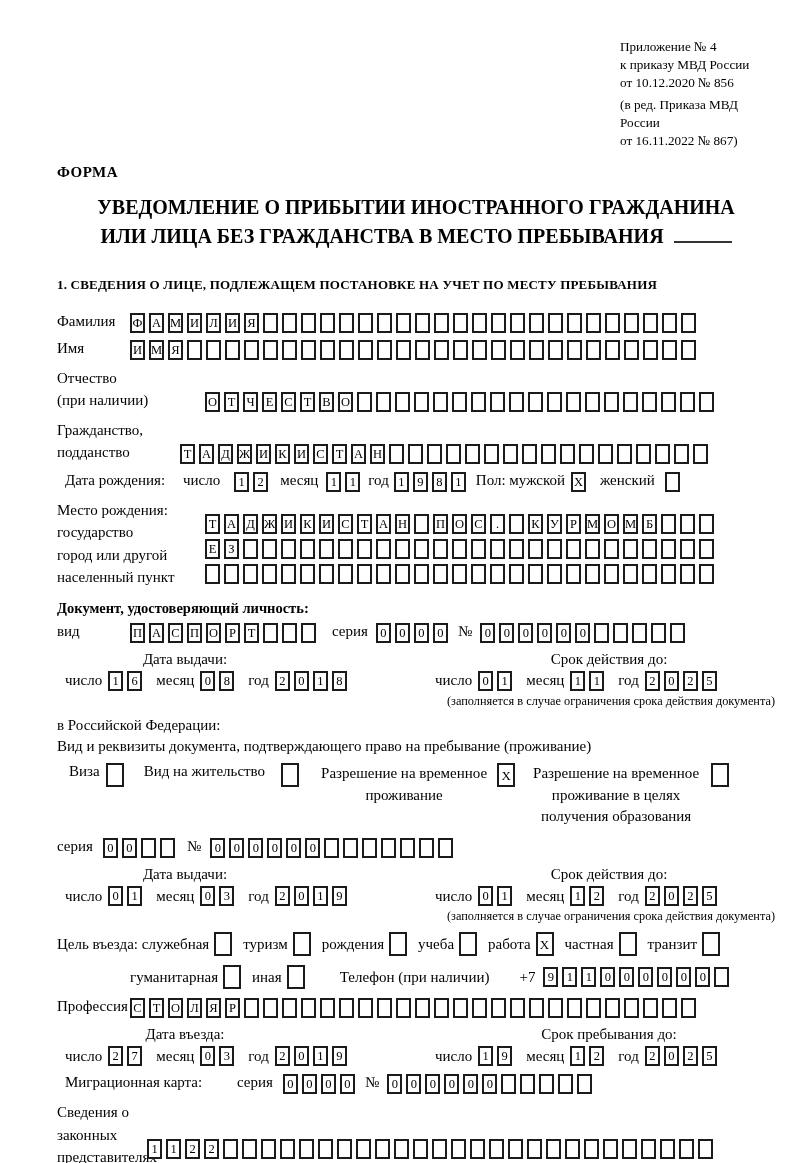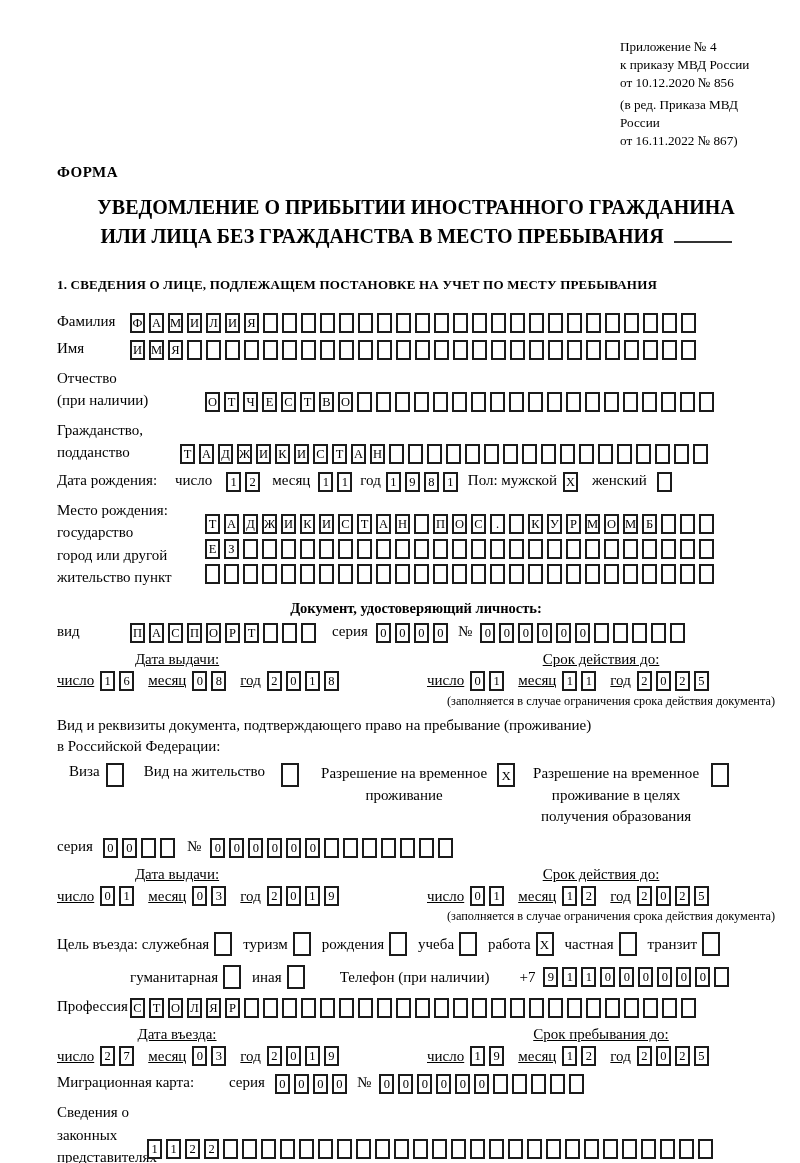--- a/index.html
+++ b/index.html
@@ -37,42 +37,42 @@
 
   .sec-head { font-weight:bold; font-size:13px; margin:26px 0 20px 0; letter-spacing:.2px; }
 
   .w73  { width:73px;  flex:none; }
   .w88  { width:90px;  flex:none; }
   .w123 { width:123px; flex:none; }
   .w148 { width:148px; flex:none; }
 
   .stack { line-height:1.5; }
 
-  .center-bold { text-align:center; font-weight:bold; font-size:14.5px; margin:11px 0 6px 0; }
-
-  .two-col { display:flex; margin-bottom:2px;text-decoration:underline; }
+  .center-bold { font-weight:bold; font-size:14.5px; margin:11px 0 6px 0; }
+
+  .two-col { display:flex; margin-bottom:2px; }
   .two-col .col-l { width:370px; flex:none; }
   .two-col .col-r { width:348px; flex:none; }
   .col-head { text-align:center; margin-bottom:3px; }
   .col-head-l { padding-right:130px; }
   .date-line { display:flex; align-items:center; white-space:nowrap; }
   .date-line .t { margin-right:6px; }
   .date-line .g { margin-left:14px; }
   .small-note { font-size:12.3px; text-align:right; margin:3px 0 8px 0; }
 
   .res-line { margin-bottom:4px; }
   .cb-row { display:flex; align-items:flex-start; margin:8px 0 10px 12px; }
   .cb-row .cbx { margin:0 6px; }
   .multi { text-align:center; line-height:1.45; }
 
   .purpose-row { display:flex; align-items:center; flex-wrap:nowrap; margin-bottom:9px; }
   .purpose-row .t { margin-right:5px; }
   .purpose-row .cbx { margin-right:11px; }
 
-  .mt4 { margin-top:4px; } .mt8 { margin-top:8px; }
+  .mt4 { margin-top:4px; } .mt8 { margin-top:8px;margin-left:8px; }
   .rows-gap > .boxes { display:block; margin-bottom:5px; }
 </style>
 </head>
 <body>
 
 <div class="page">
 
   <div class="appendix">
     <div>Приложение № 4</div>
     <div>к приказу МВД России</div>
@@ -131,21 +131,21 @@
     <span class="boxes"><span class="cell">X</span></span>
     <span class="t" style="margin:0 10px 0 14px">женский</span>
     <span class="boxes"><span class="cell"></span></span>
   </div>
 
   <div class="row row-top">
     <span class="lbl w148 stack">
       <span>Место рождения:</span><br>
       <span>государство</span><br>
       <span>город или другой</span><br>
-      <span>жительство пункт</span>
+      <span>населенный пункт</span>
     </span>
     <span class="rows-gap">
       <span class="boxes"><span class="cell">Т</span><span class="cell">А</span><span class="cell">Д</span><span class="cell">Ж</span><span class="cell">И</span><span class="cell">К</span><span class="cell">И</span><span class="cell">С</span><span class="cell">Т</span><span class="cell">А</span><span class="cell">Н</span><span class="cell"></span><span class="cell">П</span><span class="cell">О</span><span class="cell">С</span><span class="cell">.</span><span class="cell"></span><span class="cell">К</span><span class="cell">У</span><span class="cell">Р</span><span class="cell">М</span><span class="cell">О</span><span class="cell">М</span><span class="cell">Б</span><span class="cell"></span><span class="cell"></span><span class="cell"></span></span>
       <span class="boxes"><span class="cell">Е</span><span class="cell">З</span><span class="cell"></span><span class="cell"></span><span class="cell"></span><span class="cell"></span><span class="cell"></span><span class="cell"></span><span class="cell"></span><span class="cell"></span><span class="cell"></span><span class="cell"></span><span class="cell"></span><span class="cell"></span><span class="cell"></span><span class="cell"></span><span class="cell"></span><span class="cell"></span><span class="cell"></span><span class="cell"></span><span class="cell"></span><span class="cell"></span><span class="cell"></span><span class="cell"></span><span class="cell"></span><span class="cell"></span><span class="cell"></span></span>
       <span class="boxes"><span class="cell"></span><span class="cell"></span><span class="cell"></span><span class="cell"></span><span class="cell"></span><span class="cell"></span><span class="cell"></span><span class="cell"></span><span class="cell"></span><span class="cell"></span><span class="cell"></span><span class="cell"></span><span class="cell"></span><span class="cell"></span><span class="cell"></span><span class="cell"></span><span class="cell"></span><span class="cell"></span><span class="cell"></span><span class="cell"></span><span class="cell"></span><span class="cell"></span><span class="cell"></span><span class="cell"></span><span class="cell"></span><span class="cell"></span><span class="cell"></span></span>
     </span>
   </div>
 
   <div class="center-bold">Документ, удостоверяющий личность:</div>
 
@@ -177,22 +177,22 @@
         <span class="boxes"><span class="cell">0</span><span class="cell">1</span></span>
         <span class="t g">месяц</span>
         <span class="boxes"><span class="cell">1</span><span class="cell">1</span></span>
         <span class="t g">год</span>
         <span class="boxes"><span class="cell">2</span><span class="cell">0</span><span class="cell">2</span><span class="cell">5</span></span>
       </div>
     </div>
   </div>
   <div class="small-note">(заполняется в случае ограничения срока действия документа)</div>
 
+  <div class="res-line">в Российской Федерации:</div>
   <div class="res-line">Вид и реквизиты документа, подтверждающего право на пребывание (проживание)</div>
-  <div class="res-line">в Российской Федерации:</div>
 
   <div class="cb-row">
     <span class="t">Виза</span>
     <span class="boxes cbx"><span class="cell"></span></span>
     <span class="t" style="margin-left:14px">Вид на жительство</span>
     <span class="boxes cbx" style="margin-left:16px"><span class="cell"></span></span>
     <span class="multi" style="margin-left:16px">
       <span>Разрешение на временное</span><br>
       <span>проживание</span>
     </span>

